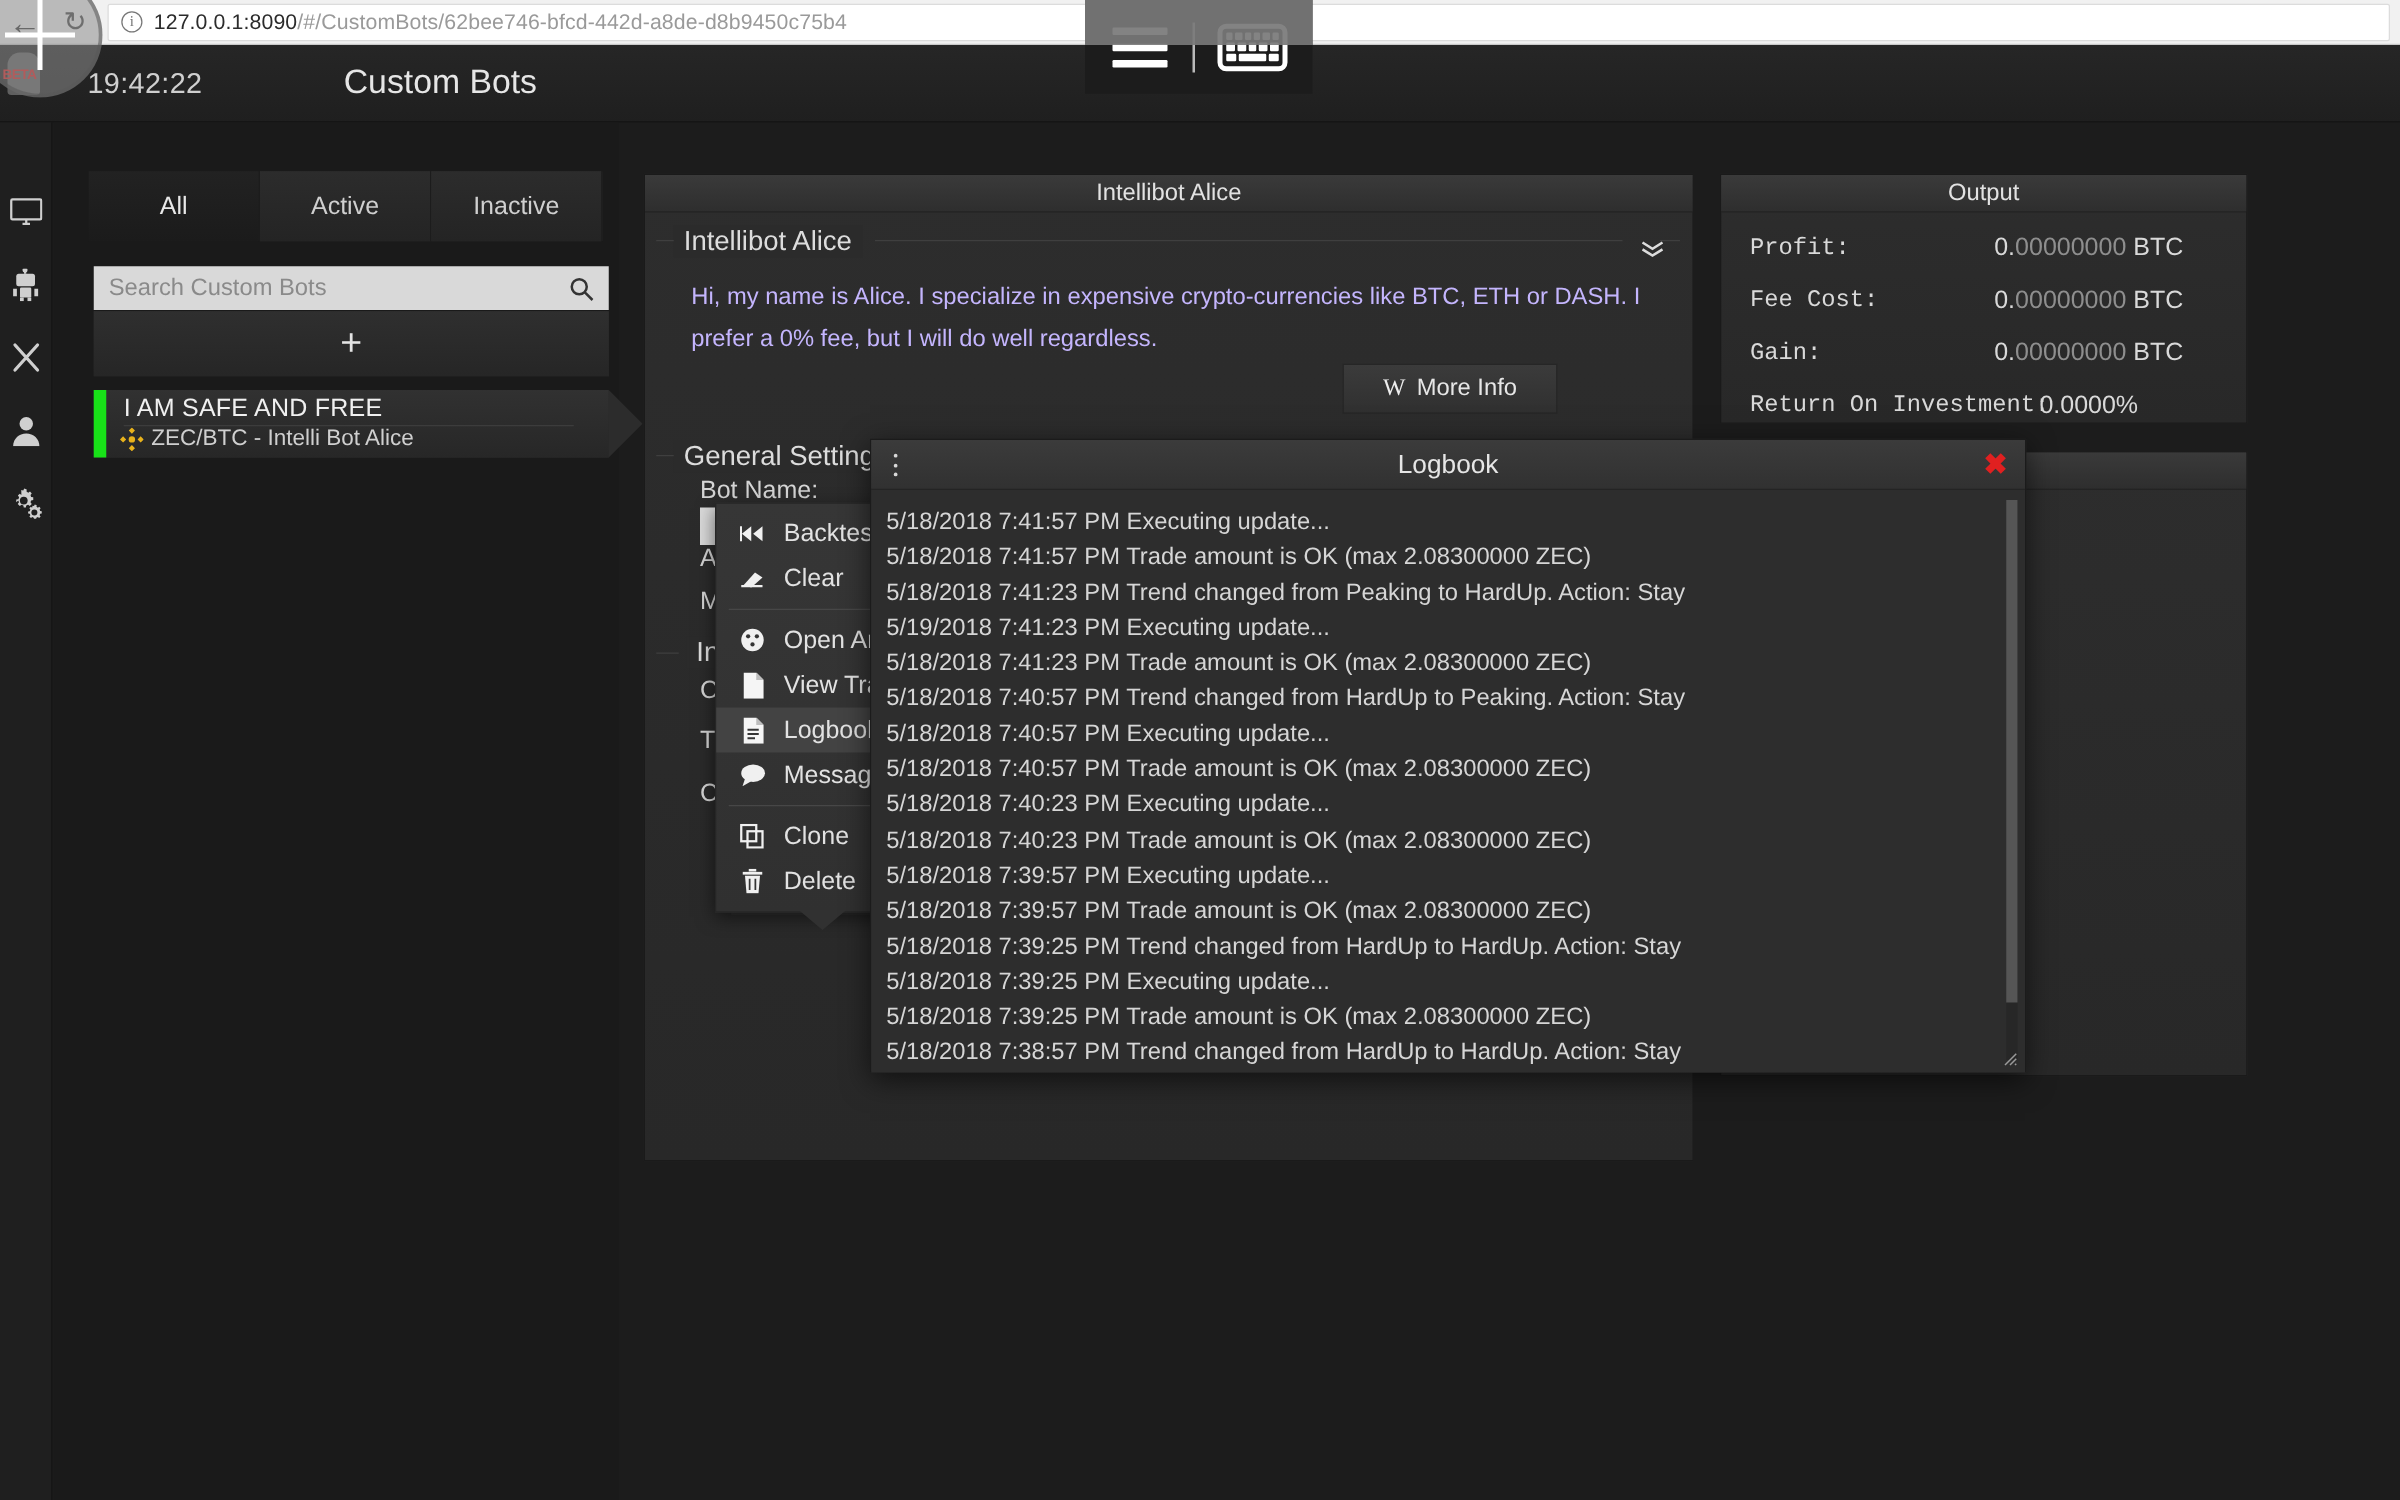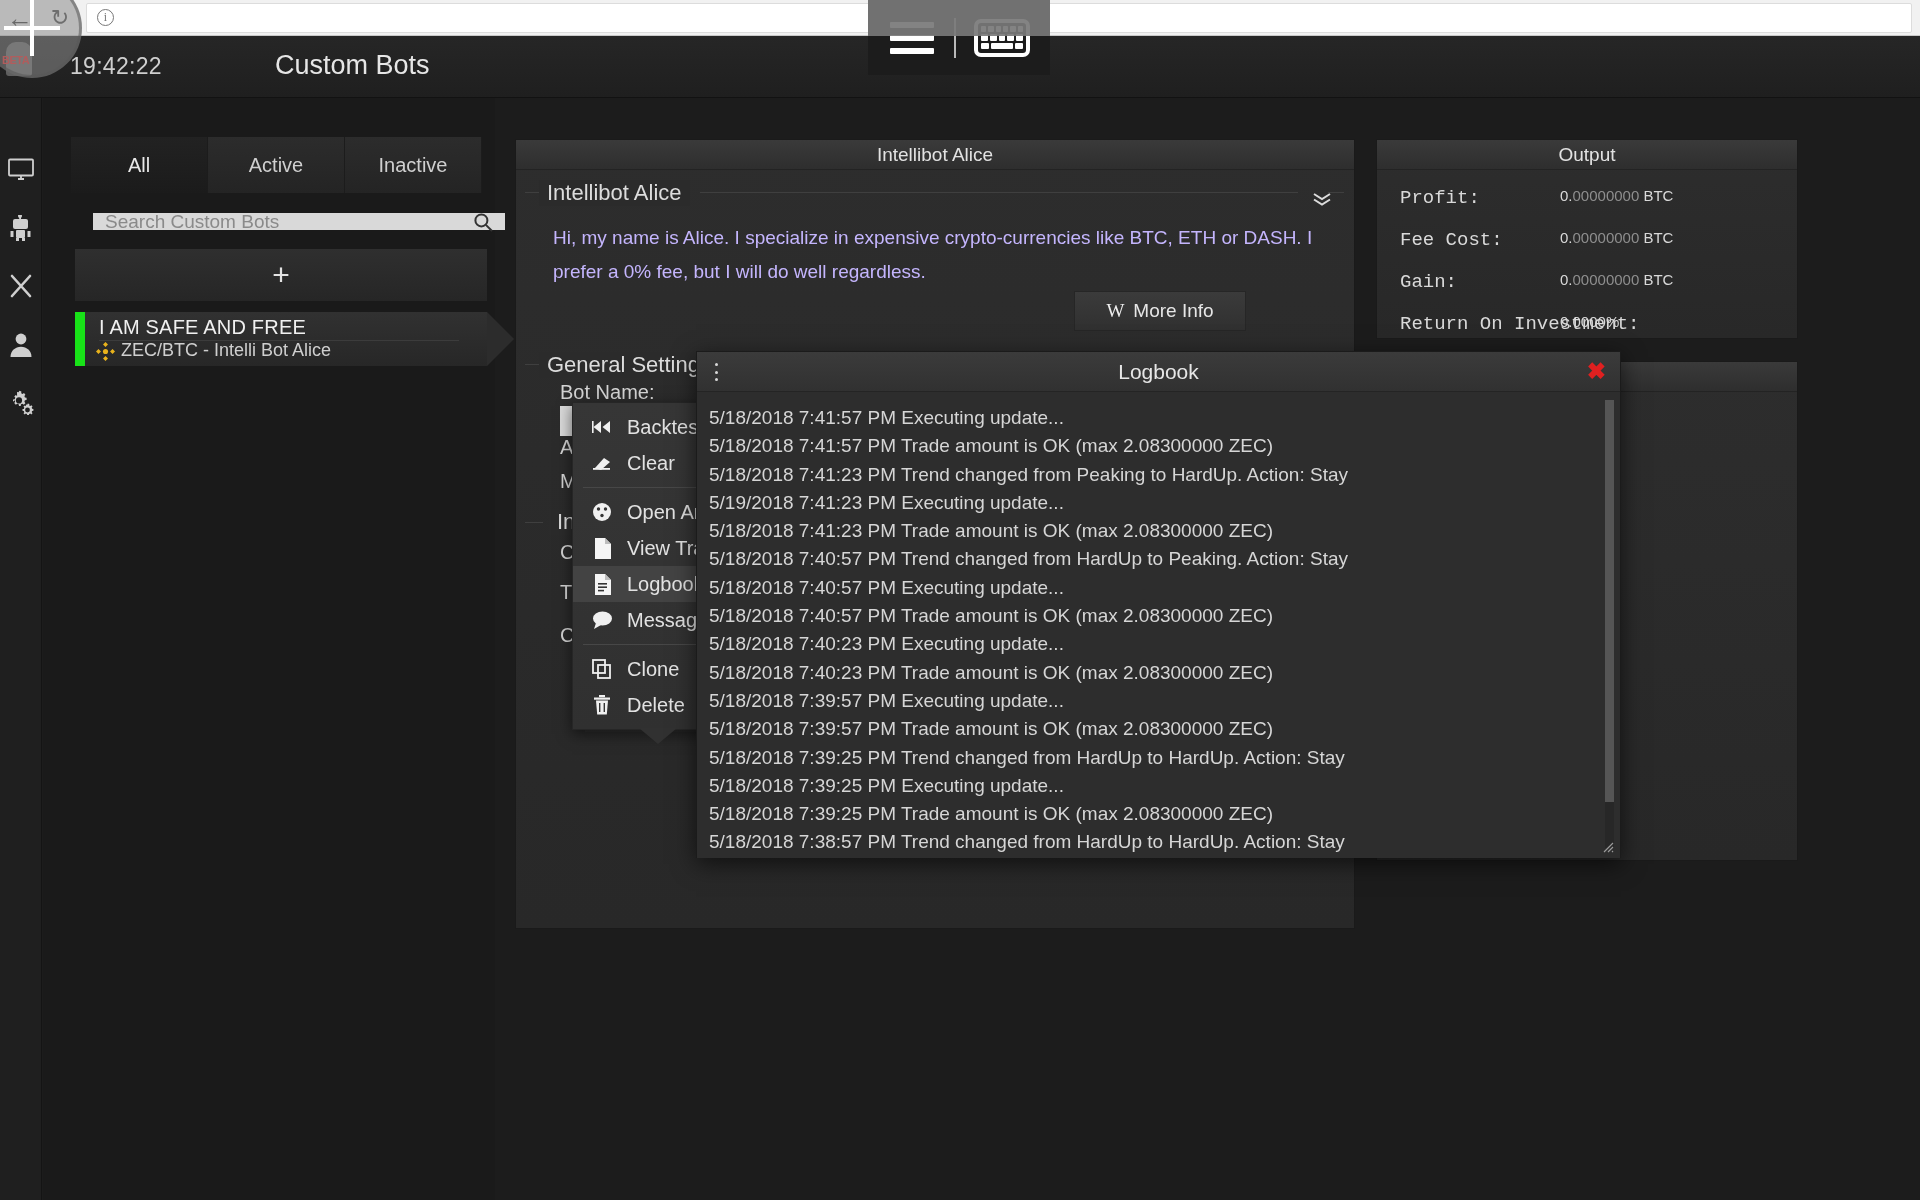--- a/index.html
+++ b/index.html
@@ -113,21 +113,21 @@
   }
   .tabs { position: absolute; left: 28px; top: 39px; display: flex; }
   .tab {
     width: 137px; height: 56px; display: flex; align-items: center; justify-content: center;
     font-size: 20px; color: #cfcfcf; background: #262626;
     background-image: linear-gradient(#2c2c2c, #242424);
     border-right: 1px solid #1c1c1c;
   }
   .tab.active { background: #1e1e1e; background-image: linear-gradient(#222, #1b1b1b); color: #e8e8e8; }
   .searchbox {
-    position: absolute; left: 93px; top: 177px; width: 412px; height: 17px;
+    position: absolute; left: 75px; top: 177px; width: 412px; height: 35px;
     background: #d9d9d9; display: flex; align-items: center; padding: 0 12px;
   }
   .searchbox input {
     flex: 1; border: none; background: transparent; outline: none;
     font-family: "Liberation Sans", sans-serif; font-size: 19px; color: #3a3a3a;
   }
   .searchbox input::placeholder { color: #8a8a8a; }
   .search-icon { width: 20px; height: 20px; color: #333; }
   .addrow {
     position: absolute; left: 75px; top: 213px; width: 412px; height: 52px;
@@ -193,21 +193,21 @@
     position: absolute; background: #d9d9d9; height: 30px;
   }
   .gear-bar {
     position: absolute; left: 585px; top: 660px; width: 300px; height: 36px;
     background-image: linear-gradient(#3a3a3a, #2f2f2f);
     display: flex; align-items: center; gap: 10px; padding-left: 73px;
     font-size: 19px; color: #e2e2e2;
   }
 
   .out-row { position: absolute; font-size: 19px; color: #d9d9d9; font-family: Liberation Mono, monospace; }
-  .out-val { position: absolute; font-size: 15px; color: #d9d9d9; text-align: left; }
+  .out-val { position: absolute; font-size: 20px; color: #d9d9d9; text-align: center; }
   .out-val .dim { color: #8e8e8e; }
 
   
   .ctxmenu {
     position: absolute; left: 572px; top: 366px; width: 178px;
     background: #333333; background-image: linear-gradient(#363636, #303030);
     border: 1px solid #262626; z-index: 60;
     box-shadow: 0 4px 14px rgba(0,0,0,0.55);
     padding: 6px 0;
   }
@@ -270,20 +270,21 @@
 
 <div class="browser-bar">
   <div class="nav-btn">
     <span class="back-arrow">←</span>
   </div>
   <div class="nav-btn">
     <span class="reload-glyph">↻</span>
   </div>
   <div class="omnibox">
     <span class="info-circle">i</span>
+    <span class="url"><span class="host">127.0.0.1:8090</span><span>/#/CustomBots/62bee746-bfcd-442d-a8de-d8b9450c75b4</span></span>
   </div>
 </div>
 
 <div class="emu-toolbar">
   <div class="hamburger">
       <i></i>
       <i></i>
       <i></i>
     </div>
   <div class="emu-div"></div>

